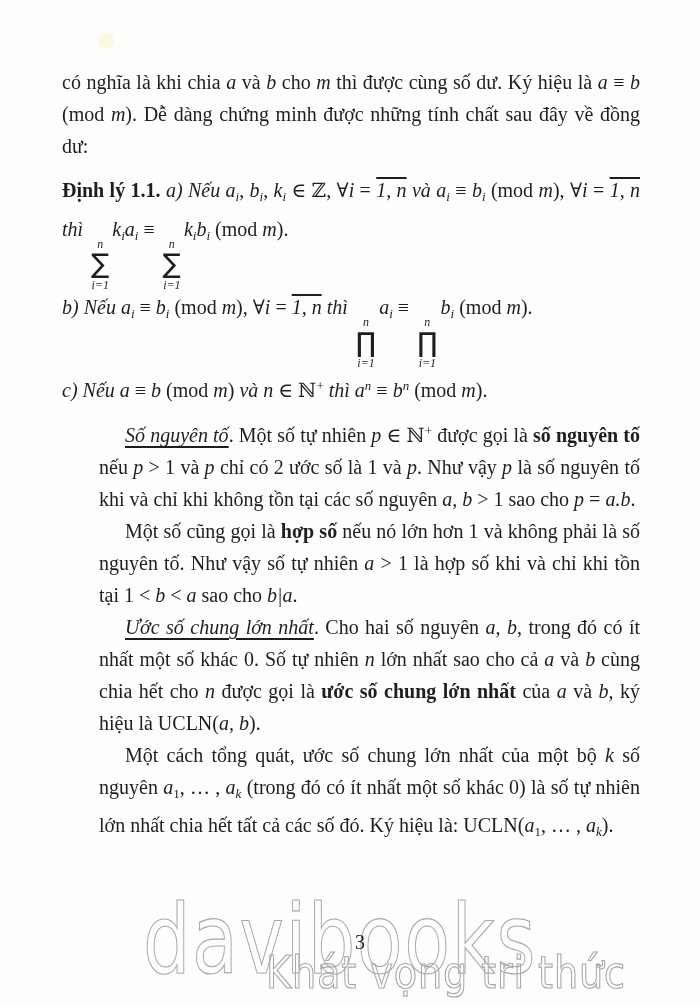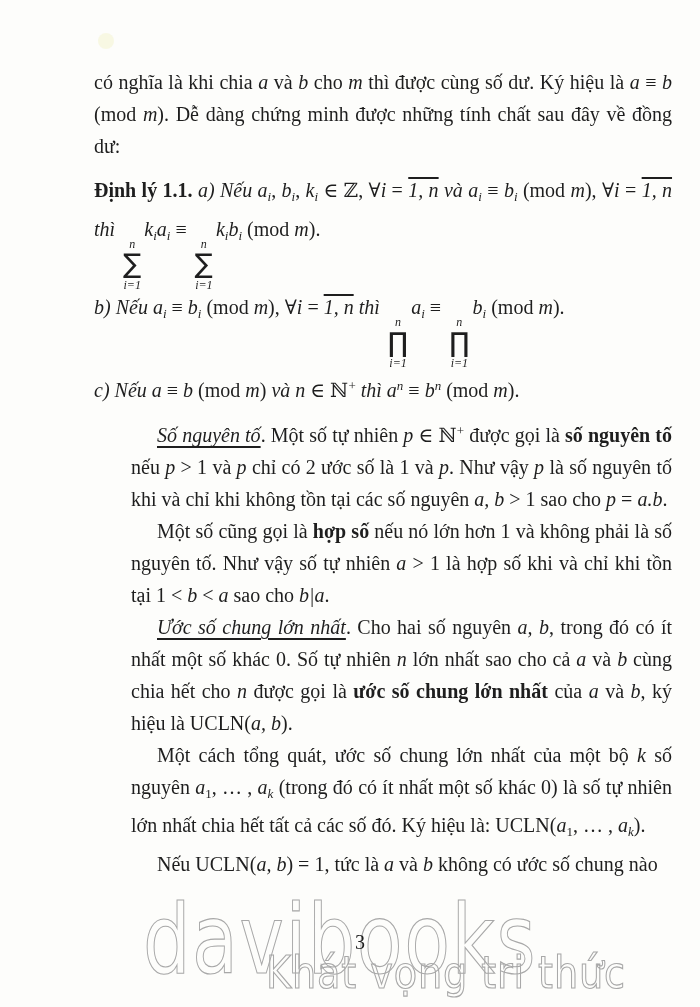--- a/index.html
+++ b/index.html
@@ -10,21 +10,21 @@
   }
   .page{
     position:relative;width:700px;height:1007px;
     background:#fdfdfb;color:#1e1e1e;
   }
   .smudge{
     position:absolute;left:98px;top:33px;width:16px;height:16px;
     background:#f6f6dd;border-radius:50%;opacity:.8;
   }
   .column{
-    position:absolute;left:94px;top:66px;width:578px;
+    position:absolute;left:62px;top:66px;width:578px;
     font-size:20px;line-height:32px;
     text-align:justify;
   }
   .column p{margin:0;}
   p.ind{text-indent:26px;margin-left:37px;}
   p.mt4{margin-top:12px;}
   p.mt10{margin-top:10px;}
   .i{font-style:italic;}
   .b{font-weight:bold;}
   .u{text-decoration:underline;text-underline-offset:4px;}
@@ -85,21 +85,20 @@
         </span><span class="i">a</span><span class="i sb">i</span><span> ≡ </span><span class="bigop">
           <span class="lim">n</span>
           <span class="opch">∏</span>
           <span class="lim">i=1</span>
         </span><span class="i">b</span><span class="i sb">i</span><span> (mod </span><span class="i">m</span><span>).</span></p>
       <p class=""><span class="i">c) Nếu </span><span class="i">a</span><span> ≡ </span><span class="i">b</span><span>  (mod </span><span class="i">m</span><span>) </span><span class="i">và </span><span class="i">n</span><span> ∈ ℕ</span><span class="sp">+</span><span class="i"> thì </span><span class="i">a</span><span class="i sp">n</span><span> ≡ </span><span class="i">b</span><span class="i sp">n</span><span>  (mod </span><span class="i">m</span><span>).</span></p>
       <p class="ind mt10"><span class="i u">Số nguyên tố</span><span>. Một số tự nhiên </span><span class="i">p</span><span> ∈ ℕ</span><span class="sp">+</span><span> được gọi là </span><span class="b">số nguyên tố</span><span> nếu </span><span class="i">p</span><span> &gt; 1 và </span><span class="i">p</span><span> chỉ có 2 ước số là 1 và </span><span class="i">p</span><span>. Như vậy </span><span class="i">p</span><span> là số nguyên tố khi và chỉ khi không tồn tại các số nguyên </span><span class="i">a, b</span><span> &gt; 1 sao cho </span><span class="i">p</span><span> = </span><span class="i">a.b</span><span>.</span></p>
       <p class="ind"><span>Một số cũng gọi là </span><span class="b">hợp số</span><span> nếu nó lớn hơn 1 và không phải là số nguyên tố. Như vậy số tự nhiên </span><span class="i">a</span><span> &gt; 1 là hợp số khi và chỉ khi tồn tại 1 &lt; </span><span class="i">b</span><span> &lt; </span><span class="i">a</span><span> sao cho </span><span class="i">b|a</span><span>.</span></p>
       <p class="ind"><span class="i u">Ước số chung lớn nhất</span><span>. Cho hai số nguyên </span><span class="i">a, b</span><span>, trong đó có ít nhất một số khác 0. Số tự nhiên </span><span class="i">n</span><span> lớn nhất sao cho cả </span><span class="i">a</span><span> và </span><span class="i">b</span><span> cùng chia hết cho </span><span class="i">n</span><span> được gọi là </span><span class="b">ước số chung lớn nhất</span><span> của </span><span class="i">a</span><span> và </span><span class="i">b</span><span>, ký hiệu là UCLN(</span><span class="i">a, b</span><span>).</span></p>
       <p class="ind"><span>Một cách tổng quát, ước số chung lớn nhất của một bộ </span><span class="i">k</span><span> số nguyên </span><span class="i">a</span><span class="sb">1</span><span>, … , </span><span class="i">a</span><span class="i sb">k</span><span> (trong đó có ít nhất một số khác 0) là số tự nhiên lớn nhất chia hết tất cả các số đó. Ký hiệu là: UCLN(</span><span class="i">a</span><span class="sb">1</span><span>, … , </span><span class="i">a</span><span class="i sb">k</span><span>).</span></p>
-      <p class="ind"><span>Nếu UCLN(</span><span class="i">a, b</span><span>) = 1, tức là </span><span class="i">a</span><span> và </span><span class="i">b</span><span> không có ước số chung nào</span></p>
     </div>
 
   <div class="outline wm-brand">davibooks</div>
 
   <div class="page-number">3</div>
 
   <div class="outline wm-tagline">Khát vọng tri thức</div>
 </div>
 
 </body></html>

